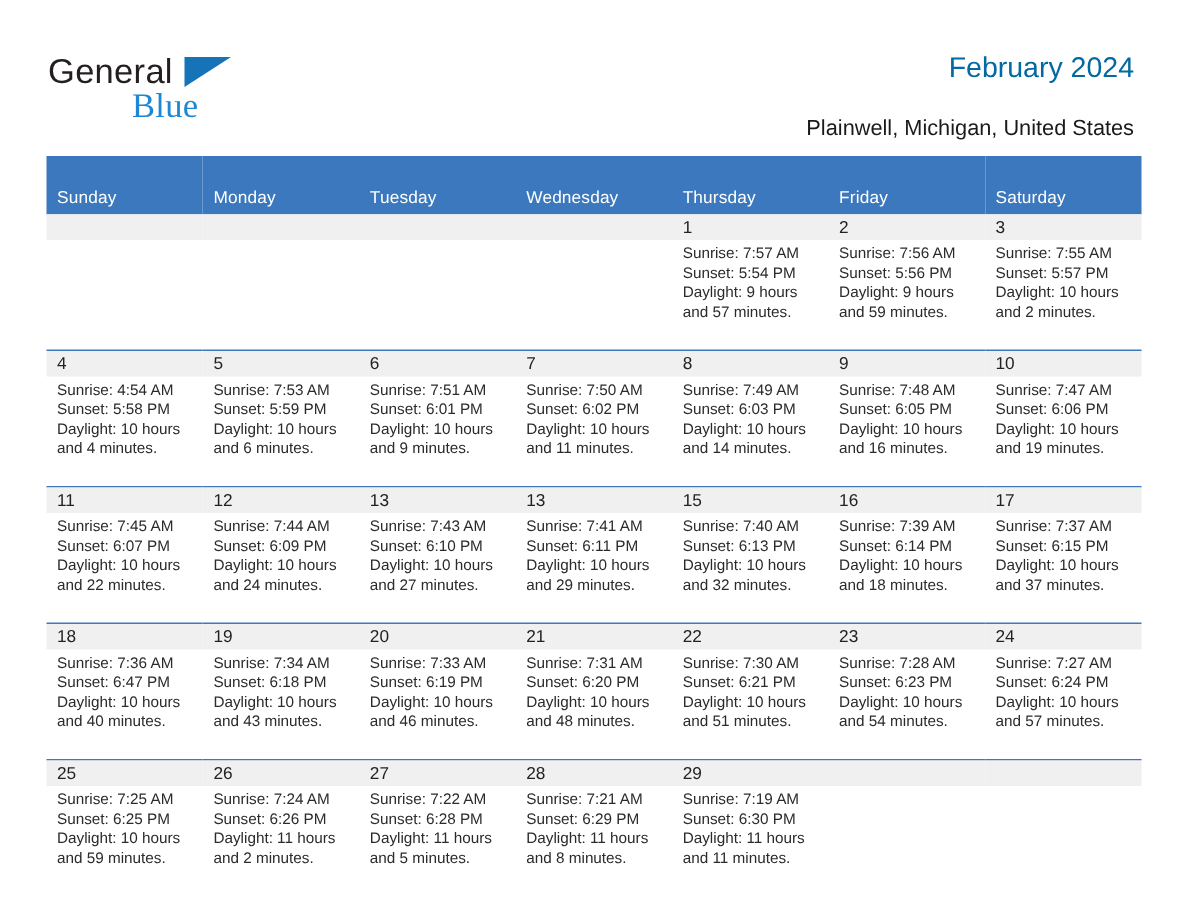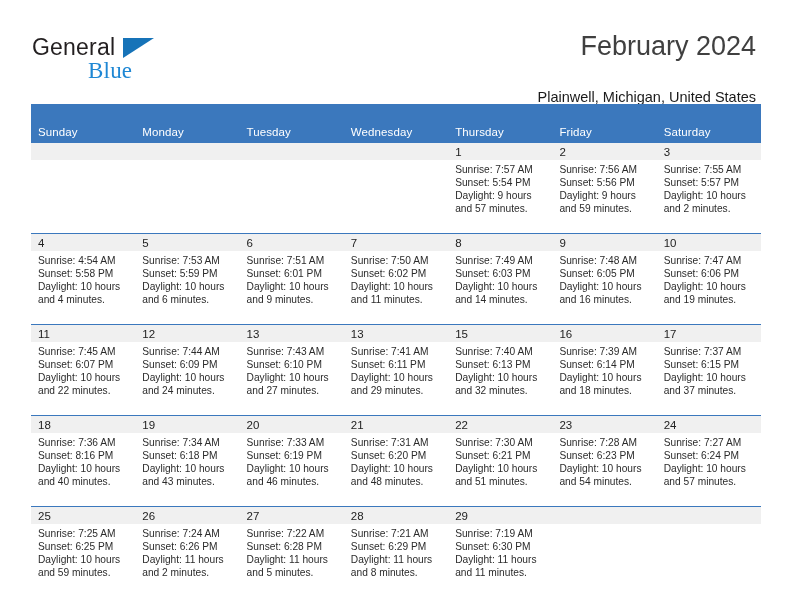--- a/index.html
+++ b/index.html
@@ -64,30 +64,30 @@
     color: #1e87d4;
     font-family: Liberation Serif, serif;
   }
   .titles {
     position: absolute;
     right: 36px;
     top: 30px;
     text-align: right;
   }
   .cal-title {
-    font-size: 27px;
-    color: #404040;
+    font-size: 19px;
+    color: #0369a1;
     line-height: 32px;
     white-space: nowrap;
   }
   .cal-subtitle {
     font-size: 14.5px;
     color: #1a1a1a;
     line-height: 20px;
-    margin-top: 25px;
+    margin-top: 14px;
     white-space: nowrap;
   }
 
   
   .calendar {
     position: absolute;
     left: 31px;
     top: 104px;
     width: 730px;
     border-collapse: collapse;
@@ -386,21 +386,21 @@
               </div>
             </div>
           </td>
         </tr>
         <tr class="week-row">
           <td>
             <div class="cell-inner">
               <div class="daynum-band">18</div>
               <div class="cell-body">
                 <div>Sunrise: 7:36 AM</div>
-                <div>Sunset: 8:16 PM</div>
+                <div>Sunset: 6:47 PM</div>
                 <div>Daylight: 10 hours</div>
                 <div>and 40 minutes.</div>
               </div>
             </div>
           </td>
           <td>
             <div class="cell-inner">
               <div class="daynum-band">19</div>
               <div class="cell-body">
                 <div>Sunrise: 7:34 AM</div>

